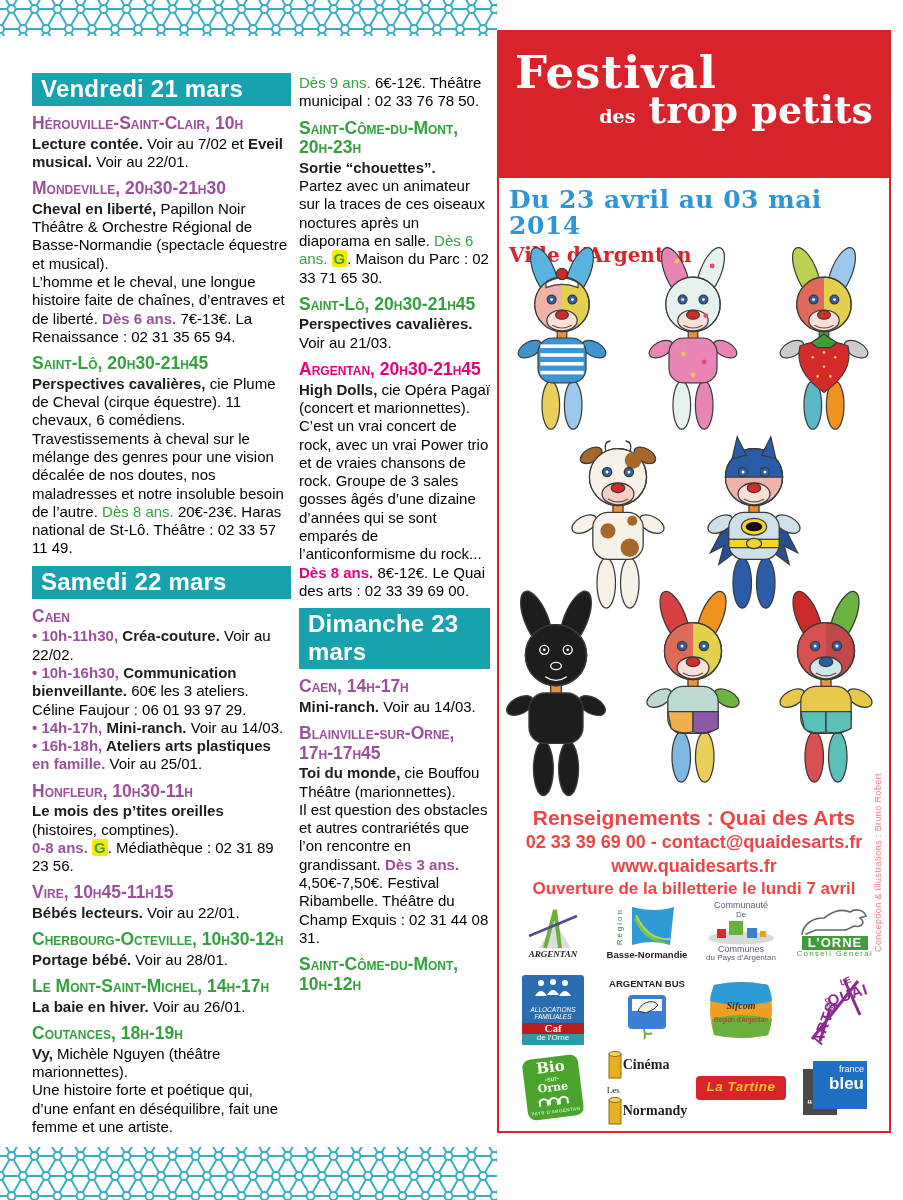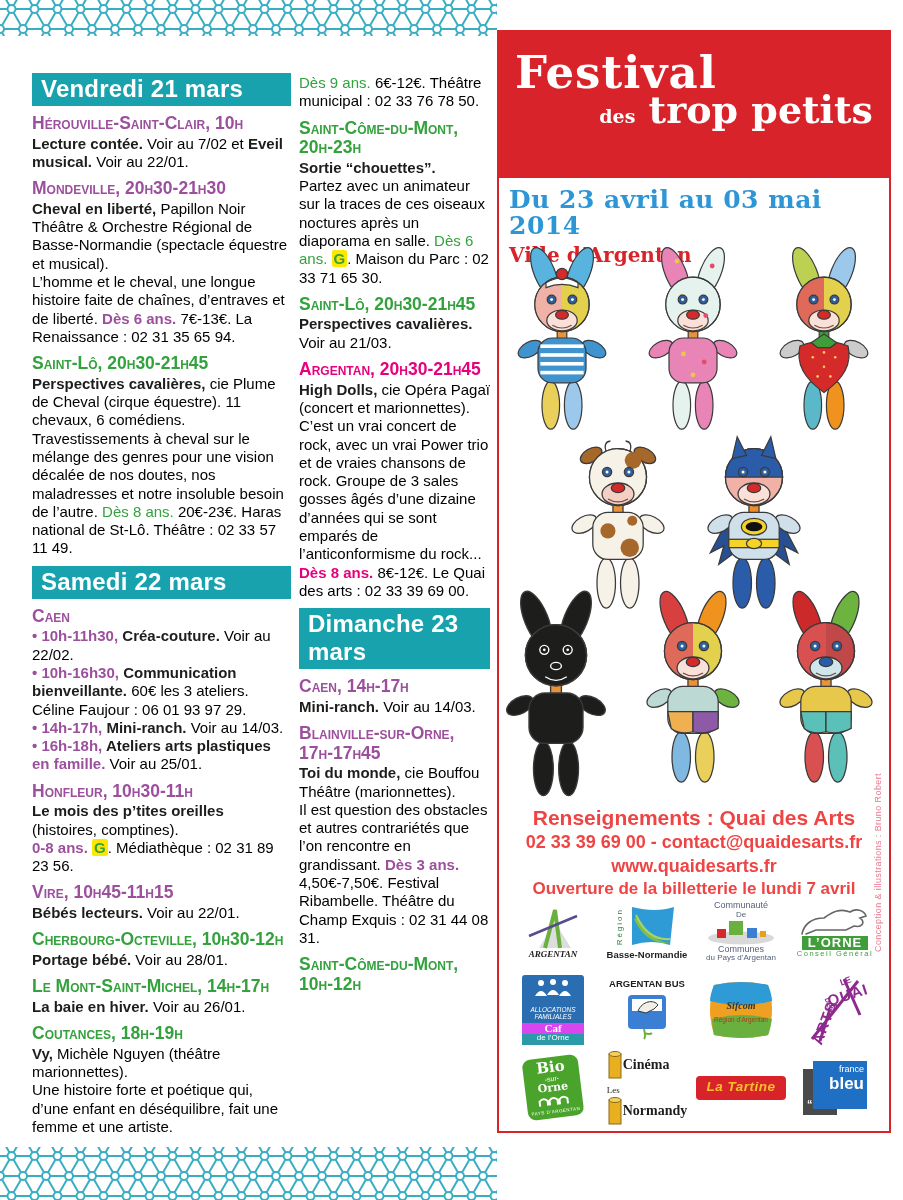--- a/index.html
+++ b/index.html
@@ -57,21 +57,21 @@
   .serifI{font-family:"Liberation Serif",serif;font-style:italic;font-weight:bold;font-size:9px;color:#222}
   .tiny{font-size:8px;color:#55617a}
   .cc-t{font-size:9px;color:#55617a}
   .rb-wrap{display:flex;align-items:center}
   .rb-vert{writing-mode:vertical-rl;transform:rotate(180deg);font-size:8px;letter-spacing:2px;color:#2f7f3f;margin-right:1px}
   .rb-name{font-weight:bold;font-size:9.5px;color:#222;margin-top:1px}
   .orne-box{background:#3f9e3a;color:#fff;font-weight:bold;font-size:13px;padding:0 6px;letter-spacing:1px}
   .orne-sub{font-size:7.5px;color:#3f9e3a;letter-spacing:1.5px}
   .caf-box{background:#2a6db0;width:58px;padding:3px 2px 0;border-radius:3px;color:#fff}
   .caf-fam{font-style:italic;font-size:6.5px;line-height:1.1}
-  .caf-caf{background:#d946ef;margin:2px -2px 0;font-weight:bold;font-size:11px;font-family:"Liberation Serif",serif}
+  .caf-caf{background:#b91c1c;margin:2px -2px 0;font-weight:bold;font-size:11px;font-family:"Liberation Serif",serif}
   .caf-orne{background:#2a9aa8;margin:0 -2px;font-size:8px;padding-bottom:2px}
   .bus-t{font-weight:bold;font-size:9.5px;color:#1d1d1b}
   .sif-name{position:absolute;top:22px;left:0;right:0;font-family:"Liberation Serif",serif;
             font-style:italic;font-weight:bold;font-size:10px;color:#333}
   .sif-sub{position:absolute;top:38px;left:0;right:0;font-size:6.5px;color:#b03a1a}
   .quai{position:relative;width:70px;height:70px}
   .quai span{position:absolute;color:#8e2a8e;font-weight:bold}
   .q-le{font-size:9px;top:2px;right:18px;transform:rotate(-20deg)}
   .q-quai{font-size:15px;top:12px;right:2px;transform:rotate(-18deg);letter-spacing:1px}
   .q-des{font-size:7px;top:26px;left:22px;transform:rotate(70deg)}

